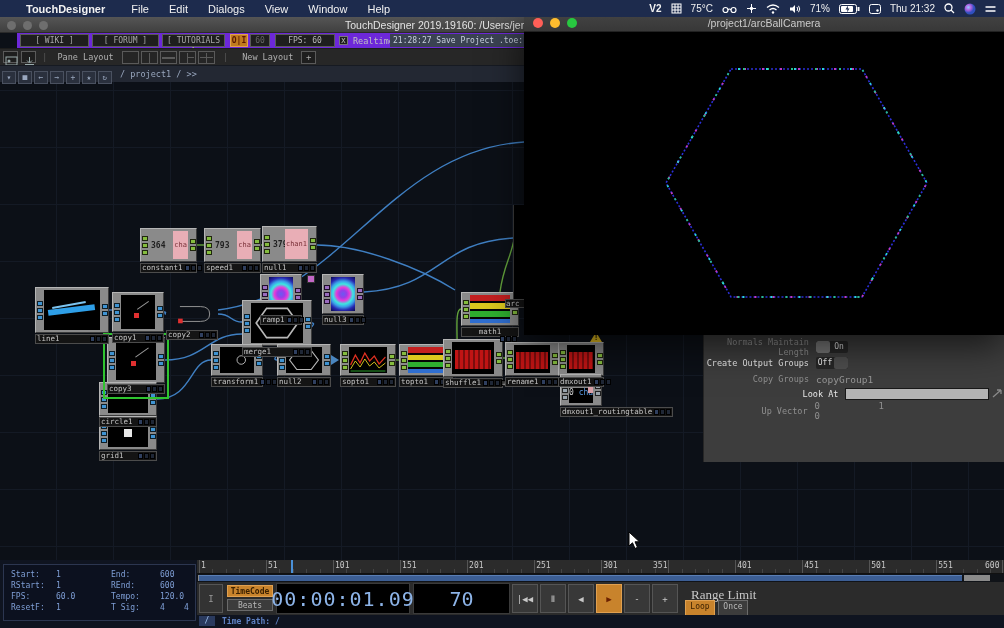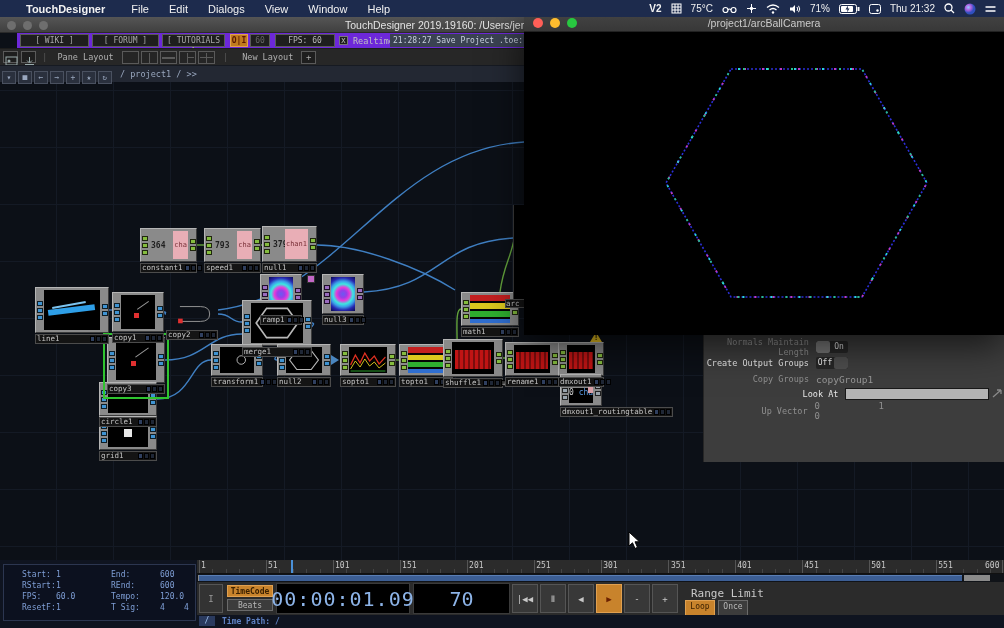--- a/index.html
+++ b/index.html
@@ -151,21 +151,21 @@
   .pfield { width:172px; height:12px; background:#b5b5b5; border:1px solid #191919; }
   .parrow { margin-left:3px; }
   .ptriple span { display:inline-block; width:64px; color:#8f8f8f; font-size:9px; }
 
   
   #timeline { position:absolute; left:0; top:560px; width:1004px; height:68px; background:#0f1420; z-index:6; }
   #infopanel { position:absolute; left:3px; top:4px; width:193px; height:57px; background:#0c111f;
                border:1px solid #2c3650; color:#7f9fd6; font-size:8px; padding-top:5px; }
   .irow { height:11px; position:relative; }
   .irow span { position:absolute; white-space:pre; }
-  .ir-l1 { left:18px; } .ir-v1 { left:52px; } .ir-l2 { left:107px; } .ir-v2 { left:156px; }
+  .ir-l1 { left:7px; } .ir-v1 { left:52px; } .ir-l2 { left:107px; } .ir-v2 { left:156px; }
   #ruler { position:absolute; left:197px; top:0; width:807px; height:14px; background:#2b2b2b;
            border-bottom:1px solid #111; overflow:hidden; }
   .rtick { position:absolute; top:0; width:1px; height:14px; background:#555; }
   .rtick.minor { top:9px; height:5px; background:#444; }
   .rlabel { position:absolute; top:1px; font-size:8px; color:#c8c8c8; }
   #playhead { position:absolute; top:0; width:2px; height:14px; background:#4a90d8; }
   #scrollstrip { position:absolute; left:197px; top:14px; width:807px; height:8px; background:#101318; }
   #scrollbar { position:absolute; left:2px; top:1px; width:763px; height:6px; background:#3c5e94;
                border-top:1px solid #5a7eb4; }
   .scap { position:absolute; top:1px; height:6px; background:#8a8a8a; }
@@ -175,21 +175,21 @@
   .modebtn { position:absolute; left:30px; width:46px; height:12px; font-size:8px; text-align:center;
              line-height:11px; border:1px solid #6a6a6a; background:#3c3c3c; color:#b8b8b8; }
   .modebtn.on { background:#c8832c; border-color:#e0a050; color:#3a2000; font-weight:bold; }
   .display { position:absolute; top:1px; height:31px; background:#000; border:1px solid #3a3a3a;
              color:#8db4e8; display:flex; align-items:center; justify-content:center; }
   #tc-display { left:79px; width:134px; font-size:20px; letter-spacing:1px; }
   #fr-display { left:216px; width:97px; font-size:20px; }
   .trbtn { position:absolute; top:2px; width:26px; height:29px; background:#383838; border:1px solid #555;
            color:#c8c8c8; font-size:9px; display:flex; align-items:center; justify-content:center; }
   .trbtn.on { background:#c8832c; border-color:#e0a050; color:#6a2000; }
-  #rl-label { position:absolute; left:494px; top:5px; font-size:11px; color:#c8c8c8; }
+  #rl-label { position:absolute; left:494px; top:5px; font-size:13px; color:#c8c8c8;font-family:Liberation Serif, serif; }
   .rlbtn { position:absolute; top:18px; width:30px; height:16px; font-size:8px; text-align:center;
            line-height:11px; border:1px solid #6a6a6a; background:#3c3c3c; color:#b8b8b8; }
   .rlbtn.on { background:#c8832c; border-color:#e0a050; color:#3a2000; }
   #timepath { position:absolute; left:197px; top:55px; width:807px; height:13px; background:#0f1420; }
   #tp-slash { position:absolute; left:2px; top:1px; width:16px; height:10px; background:#2a3a5e;
               color:#9fc0ee; font-size:8px; text-align:center; line-height:10px; }
   #tp-text { position:absolute; left:25px; top:2px; font-size:8px; font-weight:bold; color:#5f82c4; }
 </style>
 </head>
 <body>
@@ -736,21 +736,21 @@
           <i class="conn"></i>
         </div>
         <div class="viewer">
           <div class="pv pv-bars"></div>
         </div>
         <div class="ccol">
           <i class="conn"></i>
           <i class="conn"></i>
         </div>
       </div>
-      <div class="node-label" style="left: 461px; top: 327px; min-width: 58px; max-width: 58px;">
+      <div class="node-label" style="left: 461px; top: 327px; min-width: 58px; max-width: 58px; flex-direction: column;">
         <span>math1</span>
         <span class="flags">
           <i class="f1"></i>
           <i></i>
           <i></i>
         </span>
       </div>
       <div class="node fam-chop" style="left: 443px; top: 339px; width: 60px; height: 38px;">
         <div class="ccol">
           <i class="conn"></i>
@@ -1002,21 +1002,21 @@
         <div class="rlabel" style="left: 138.057px;">101</div>
         <div class="rtick" style="left: 203.085px;"></div>
         <div class="rlabel" style="left: 205.085px;">151</div>
         <div class="rtick" style="left: 270.114px;"></div>
         <div class="rlabel" style="left: 272.114px;">201</div>
         <div class="rtick" style="left: 337.142px;"></div>
         <div class="rlabel" style="left: 339.142px;">251</div>
         <div class="rtick" style="left: 404.17px;"></div>
         <div class="rlabel" style="left: 406.17px;">301</div>
         <div class="rtick" style="left: 471.199px;"></div>
-        <div class="rlabel" style="left: 474px;">351</div>
+        <div class="rlabel" style="left: 456px;">351</div>
         <div class="rtick" style="left: 538.227px;"></div>
         <div class="rlabel" style="left: 540.227px;">401</div>
         <div class="rtick" style="left: 605.255px;"></div>
         <div class="rlabel" style="left: 607.255px;">451</div>
         <div class="rtick" style="left: 672.284px;"></div>
         <div class="rlabel" style="left: 674.284px;">501</div>
         <div class="rtick" style="left: 739.312px;"></div>
         <div class="rlabel" style="left: 741.312px;">551</div>
         <div class="rtick" style="left: 805px;"></div>
         <div class="rlabel" style="left: 788px;">600</div>

